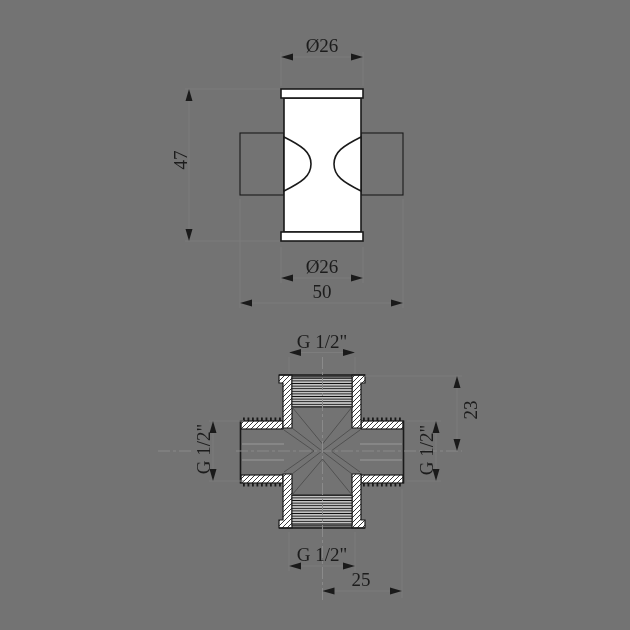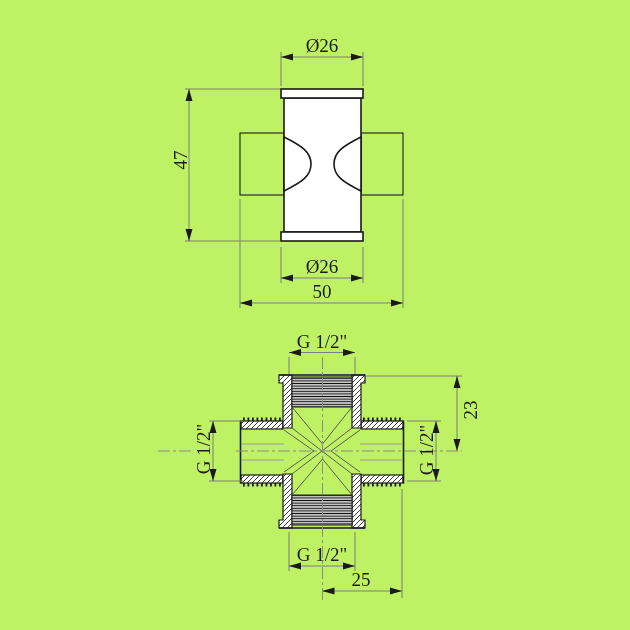--- a/index.html
+++ b/index.html
@@ -1,16 +1,16 @@
 <!DOCTYPE html>
 <html><head>
 <meta charset="utf-8">
 <style>
   html,body{margin:0;padding:0;background:#fff;}
-  #canvas{width:630px;height:630px;position:relative;background:#bef264;overflow:hidden;}
+  #canvas{width:630px;height:630px;position:relative;background:#737373;overflow:hidden;}
   svg{display:block;}
   .ol     {stroke:#1a1a1a;fill:#fff;stroke-width:1.6;}
   .olthin {stroke:#1a1a1a;fill:none;stroke-width:1.1;}
   .wall   {stroke:#1a1a1a;stroke-width:1.2;}
   .thr    {stroke:#1a1a1a;stroke-width:1;}
   .dim    {stroke:#7d7d7d;stroke-width:1;fill:none;}
   .ext    {stroke:#7d7d7d;stroke-width:1;fill:none;}
   .cl     {stroke:#8a8a8a;stroke-width:1;fill:none;stroke-dasharray:12 3 3 3;}
   .inner  {stroke:#4d4d4d;stroke-width:0.9;fill:none;}
   .bore   {stroke:#9a9a9a;stroke-width:1;fill:none;}

